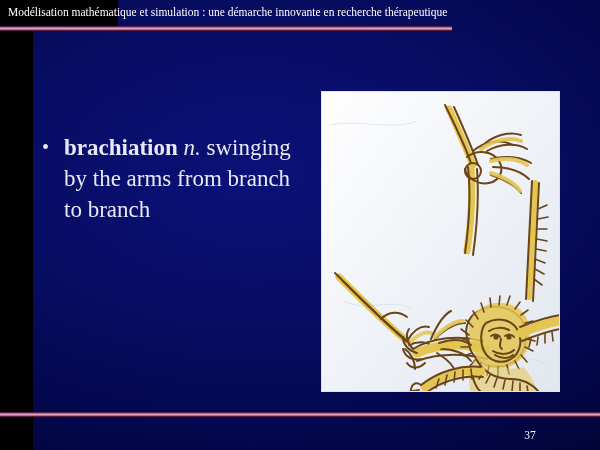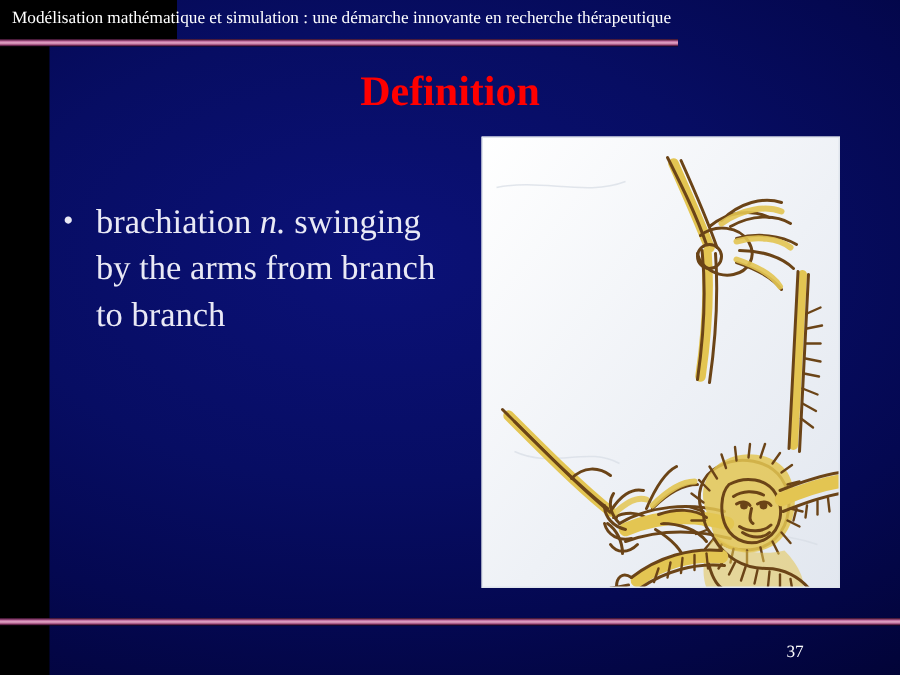--- a/index.html
+++ b/index.html
@@ -119,20 +119,21 @@
     font-size: 20px;
     line-height: 31px;
     color: #e9e9f5;
     text-align: left;
   }
   .bullet-text {
     flex: 1 1 auto;
   }
   .bullet-text .term {
     font-style: normal;
+    font-weight: bold;
   }
   .bullet-text .pos {
     font-style: italic;
   }
 
   
   .picture {
     position: absolute;
     left: 321px;
     top: 91px;
@@ -175,21 +176,20 @@
 <div class="slide">
 
   <div class="slide-bg"></div>
   <div class="left-band"></div>
   <div class="top-band"></div>
 
   <div class="header-text">Modélisation mathématique et simulation : une démarche innovante en recherche thérapeutique</div>
 
   <div class="rule rule-top"></div>
 
-  <div class="title">Definition</div>
 
   <div class="body-block">
     <div class="bullet-row">
       <span class="bullet-dot">•</span>
       <span class="bullet-text"><span class="term">brachiation </span><span class="pos">n.</span><span> swinging by the arms from branch to branch</span></span>
     </div>
   </div>
 
   <div class="picture">
     <svg viewBox="0 0 239 301" xmlns="http://www.w3.org/2000/svg">

